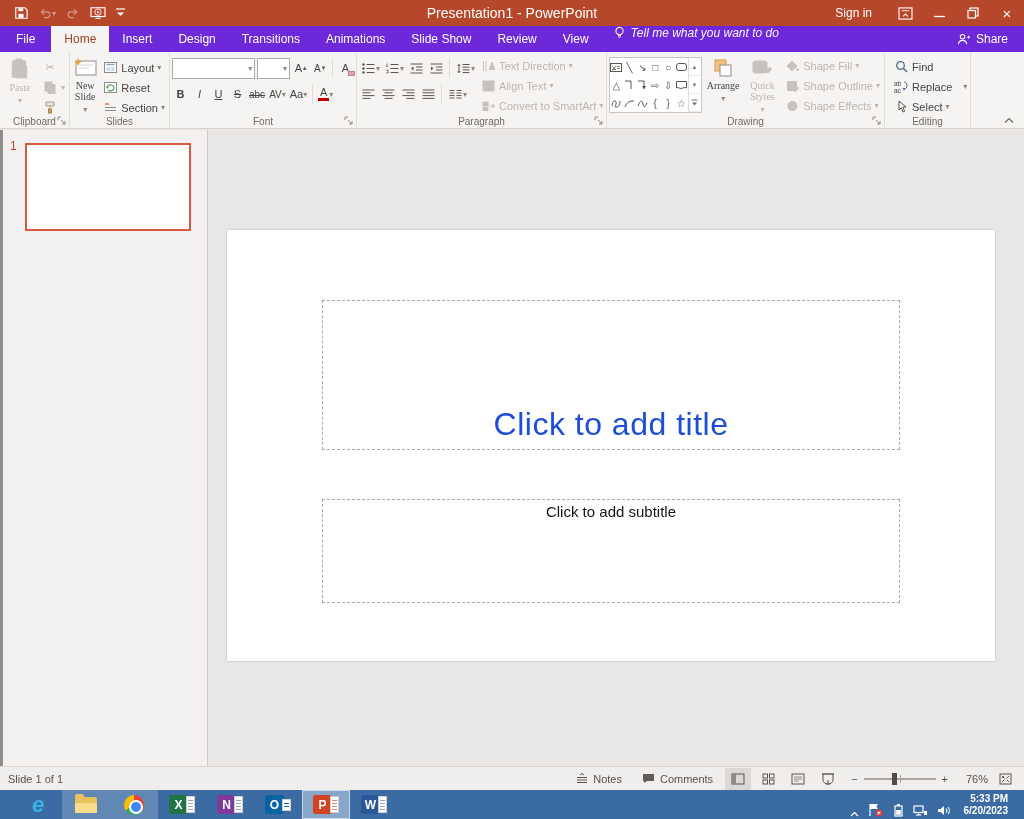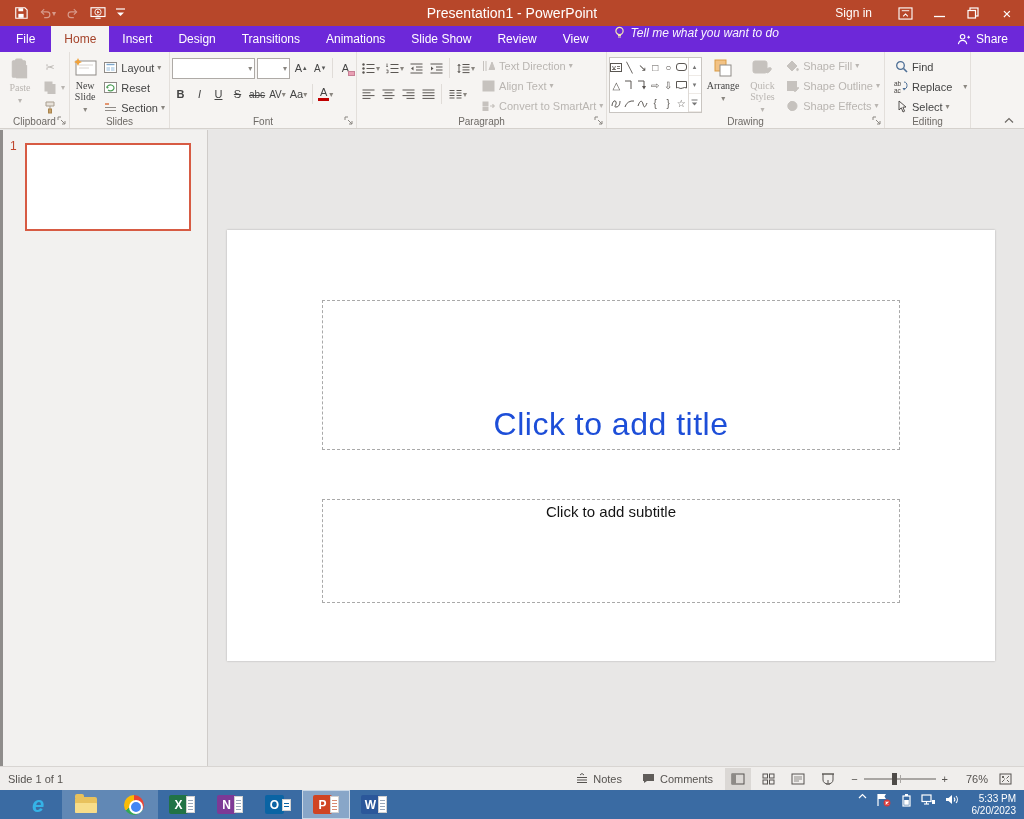--- a/index.html
+++ b/index.html
@@ -94,21 +94,21 @@
   .ztick { position:absolute; left:50%; top:-3px; width:1px; height:8px; background:#a9a6a3; }
   .zthumb { position:absolute; left:40%; top:-5px; width:5px; height:12px; background:#4e4b48; }
   .zpct { width:30px; text-align:right; }
 
   
   .taskbar { position:absolute; left:0; right:0; bottom:0; height:29px; background:#3a6ba3; display:flex; align-items:center; }
   .tb-apps { display:flex; align-items:center; height:100%; padding-left:14px; }
   .tb-app { width:48px; height:29px; display:flex; align-items:center; justify-content:center; }
   .tb-app.open { background:rgba(255,255,255,.20); }
   .tb-app.active { background:rgba(255,255,255,.40); outline:1px solid rgba(255,255,255,.55); outline-offset:-1px; }
-  .tray { margin-left:auto; display:flex; align-items:flex-start; gap:9px; padding-right:8px; color:#fff; }
+  .tray { margin-left:auto; display:flex; align-items:flex-end; gap:9px; padding-right:16px; color:#fff;font-weight:bold; }
   .clock { text-align:right; font-size:10px; line-height:12px; color:#fff; padding-left:4px; }
 
   
   .tile { width:19px; height:19px; border-radius:2px; color:#fff; font-weight:bold; font-size:12px;
     display:flex; align-items:center; justify-content:center; }
   .page { width:9px; height:17px; background:#fff; margin-left:-2px; border:1px solid #d0d0d0;
     display:flex; flex-direction:column; justify-content:center; gap:2px; padding:0 1px; }
   .page i { display:block; height:1px; background:#9aa7b8; }
   .appicon { display:flex; align-items:center; }
 

